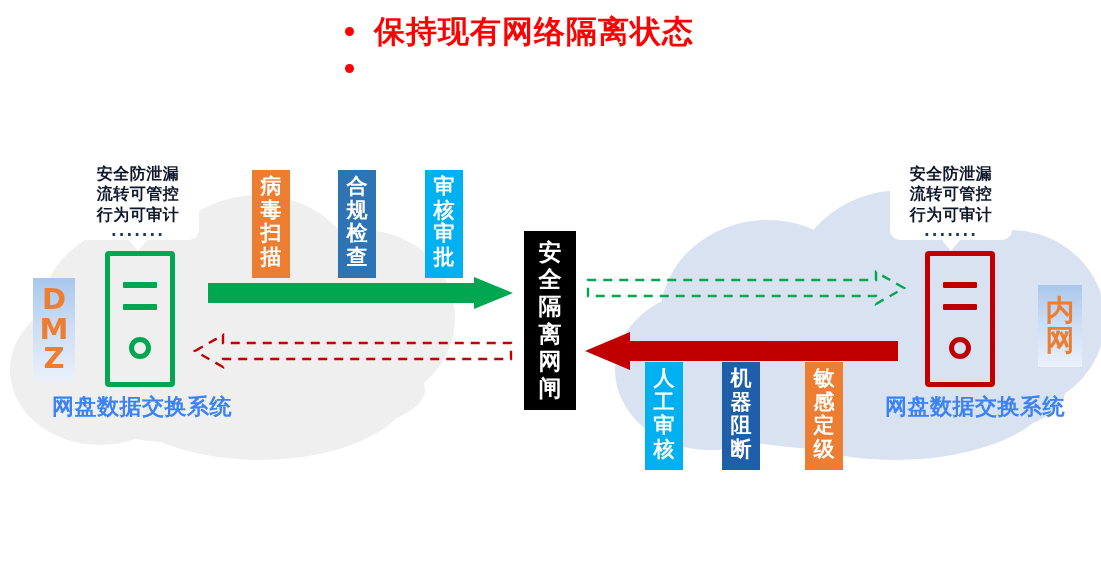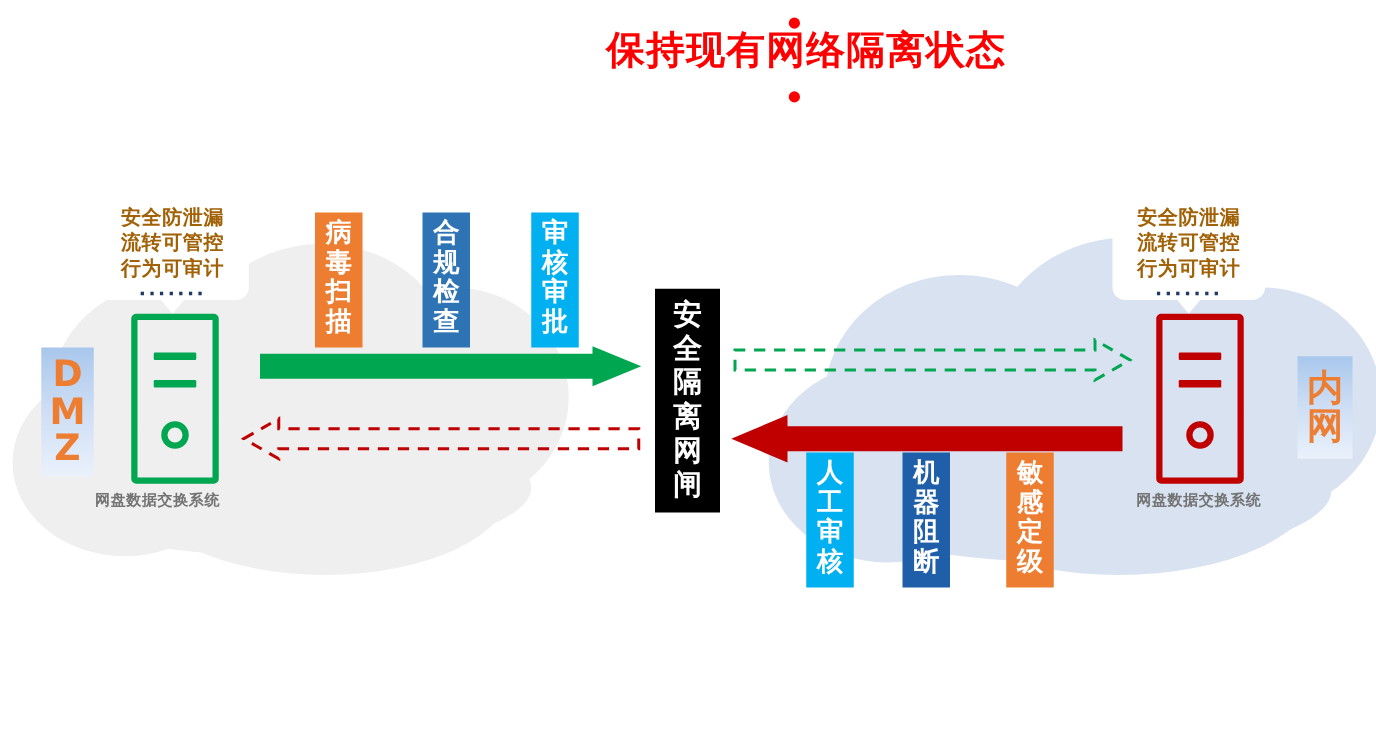--- a/index.html
+++ b/index.html
@@ -6,21 +6,21 @@
   body{
     width:1101px;height:588px;
     background:#ffffff;
     font-family:"DejaVu Sans","Liberation Sans",sans-serif;
     overflow:hidden;position:relative;
   }
   .stage{position:absolute;left:0;top:0;width:1101px;height:588px;}
 
   
   .bullets{position:absolute;left:345px;top:14px;width:600px;}
-  .bullet{display:flex;align-items:center;margin-bottom:16px;flex-direction:column;}
+  .bullet{display:flex;align-items:center;margin-bottom:16px;}
   .bullet .dot{
     width:9px;height:9px;border-radius:50%;background:#FF0000;
     margin-right:20px;flex:0 0 auto;
   }
   .bullet .btxt{
     color:#FF0000;font-size:31px;font-weight:bold;letter-spacing:1px;
     line-height:1.1;white-space:nowrap;
   }
 
   
@@ -29,21 +29,21 @@
   .cloud-left span{background:#EFEFEF;}
   .cloud-right span{background:#D8E2F1;}
 
   
   .callout{
     position:absolute;background:#ffffff;border-radius:10px;
     box-sizing:border-box;padding:8px 10px 4px 10px;
     text-align:center;
   }
   .callout .cline{
-    color:#a16207;font-size:16px;font-weight:bold;line-height:1.28;
+    color:#0f172a;font-size:16px;font-weight:bold;line-height:1.28;
     white-space:nowrap;letter-spacing:0.5px;
   }
   .callout .cdots{
     color:#1F3864;font-size:15px;font-weight:bold;letter-spacing:2px;
     line-height:1;margin-top:3px;
   }
   .callout .tail{
     position:absolute;bottom:-11px;left:50%;margin-left:-10px;
     width:0;height:0;border-left:10px solid transparent;
     border-right:10px solid transparent;border-top:12px solid #ffffff;
@@ -57,22 +57,22 @@
     border-radius:50%;box-sizing:border-box;
   }
   .server.green{border:5px solid #00A650;}
   .server.green .bar{background:#00A650;}
   .server.green .circ{border:5px solid #00A650;}
   .server.red{border:5px solid #C00000;}
   .server.red .bar{background:#C00000;}
   .server.red .circ{border:5px solid #C00000;}
 
   .srv-caption{
-    position:absolute;color:#737373;font-size:12px;font-weight:bold;
-    white-space:nowrap;letter-spacing:0.5px;margin-left:24px;
+    position:absolute;color:#3b82f6;font-size:22px;font-weight:bold;
+    white-space:nowrap;letter-spacing:0.5px;
   }
 
   
   .zonetag{
     position:absolute;display:flex;flex-direction:column;
     align-items:center;justify-content:center;
     background:linear-gradient(180deg,#A8C7EC 0%,#CBDCF4 45%,#EAF1FB 100%);
   }
   .zonetag .zch{
     color:#ED7D31;font-size:29px;font-weight:bold;line-height:1.02;

